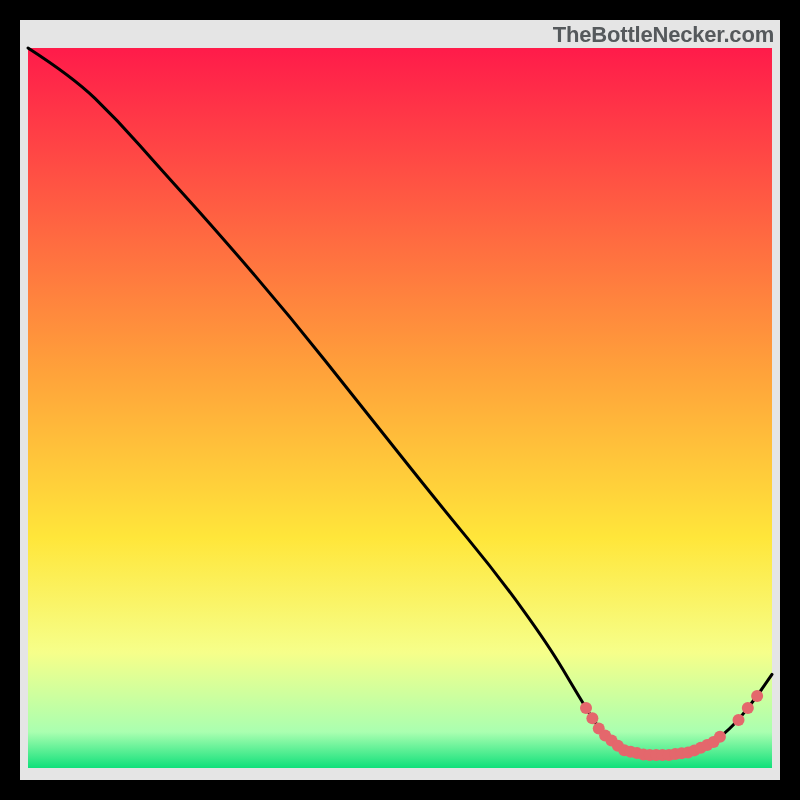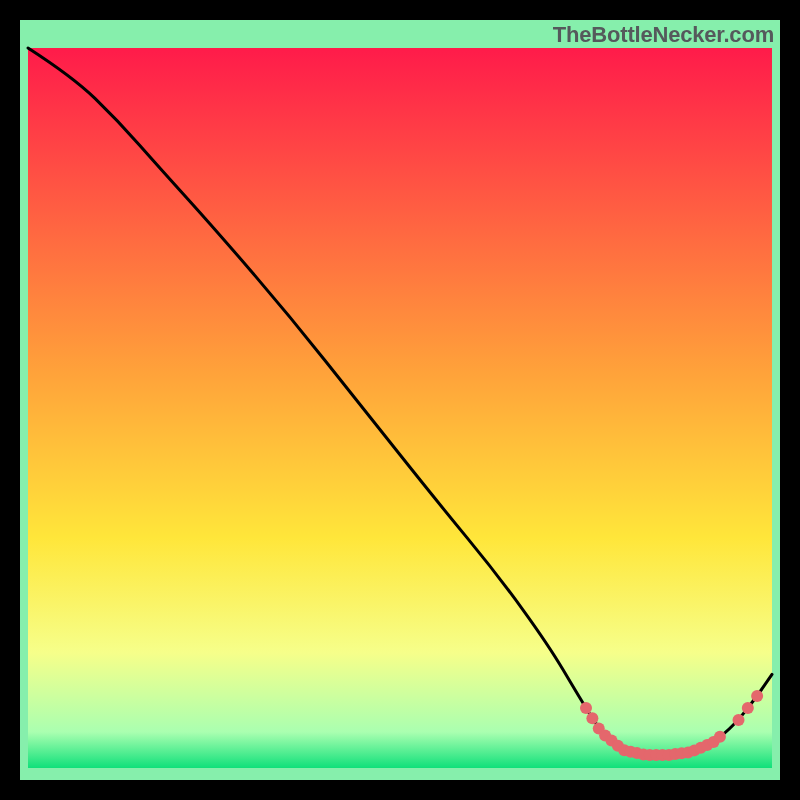--- a/index.html
+++ b/index.html
@@ -3,21 +3,21 @@
 <meta charset="utf-8">
 <style>
   * { margin: 0; padding: 0; box-sizing: border-box; }
   html, body { width: 800px; height: 800px; background: #000; overflow: hidden; }
   .frame {
     position: absolute;
     left: 20px;
     top: 20px;
     width: 760px;
     height: 760px;
-    background: #86efac;
+    background: #e5e5e5;
   }
   .attribution {
     position: absolute;
     top: 2px;
     right: 6px;
     font-family: Arial, Helvetica, sans-serif;
     font-size: 22px;
     font-weight: 600;
     color: #55595c;
     letter-spacing: -0.2px;

